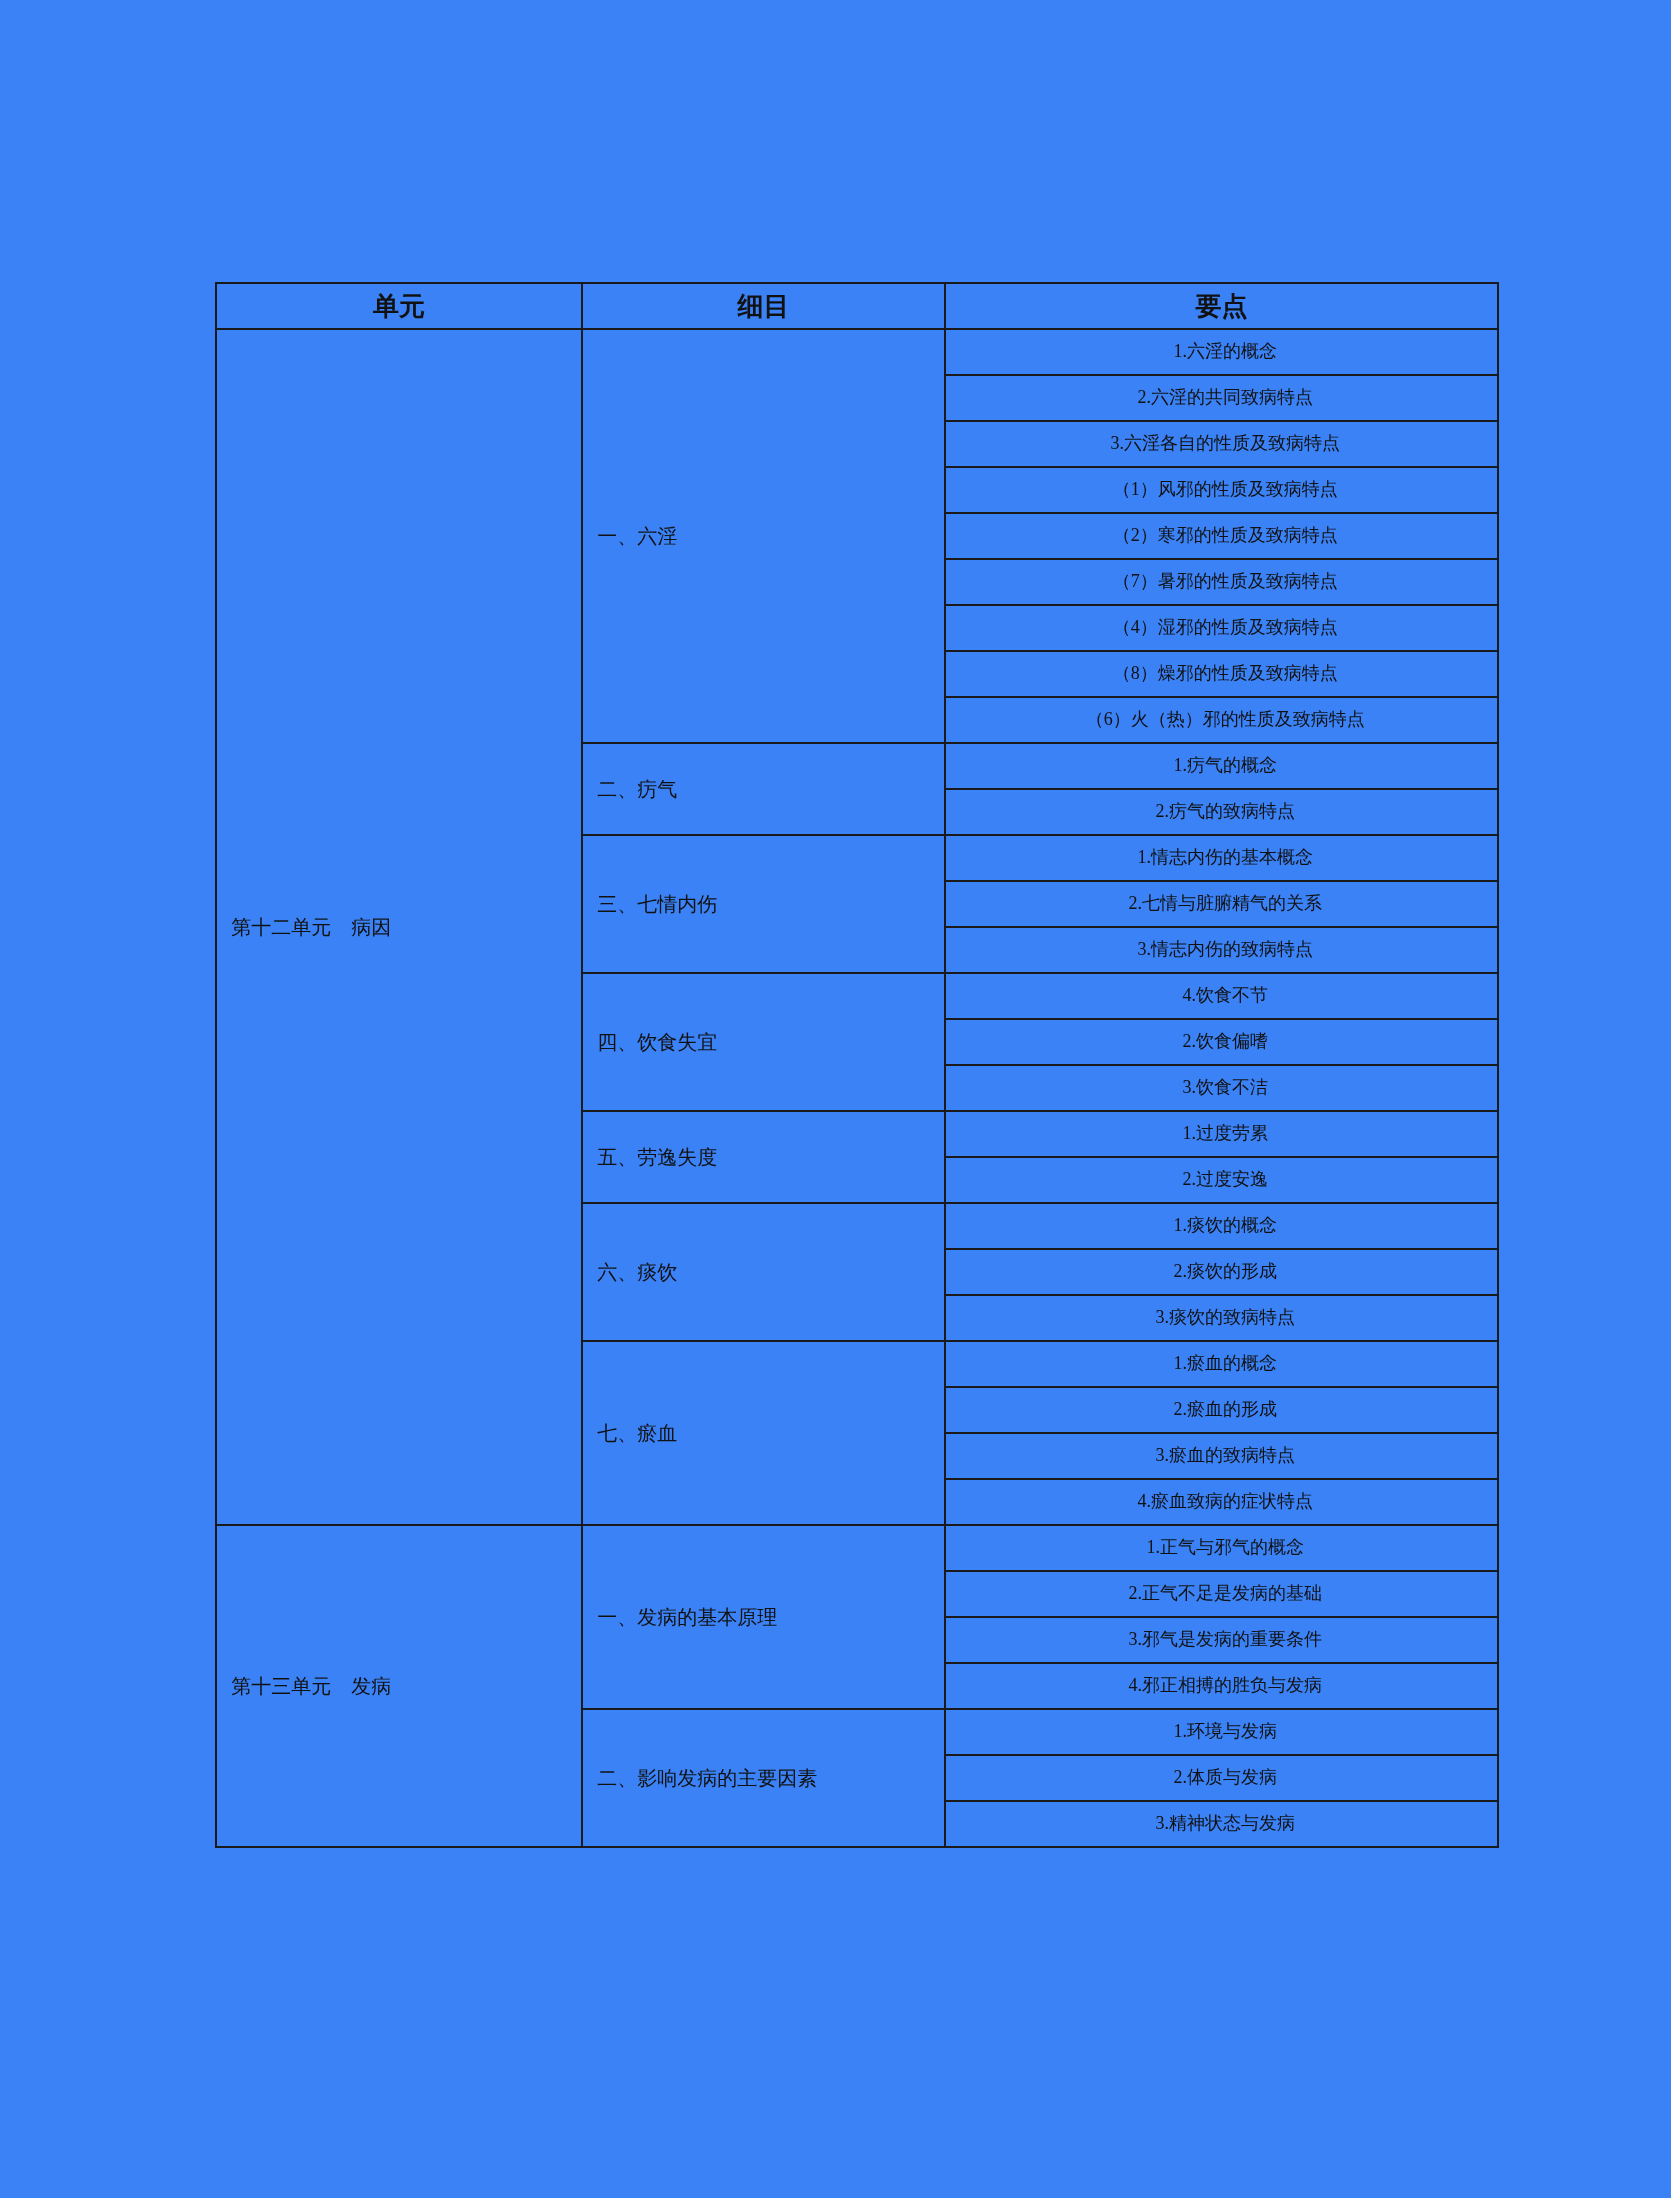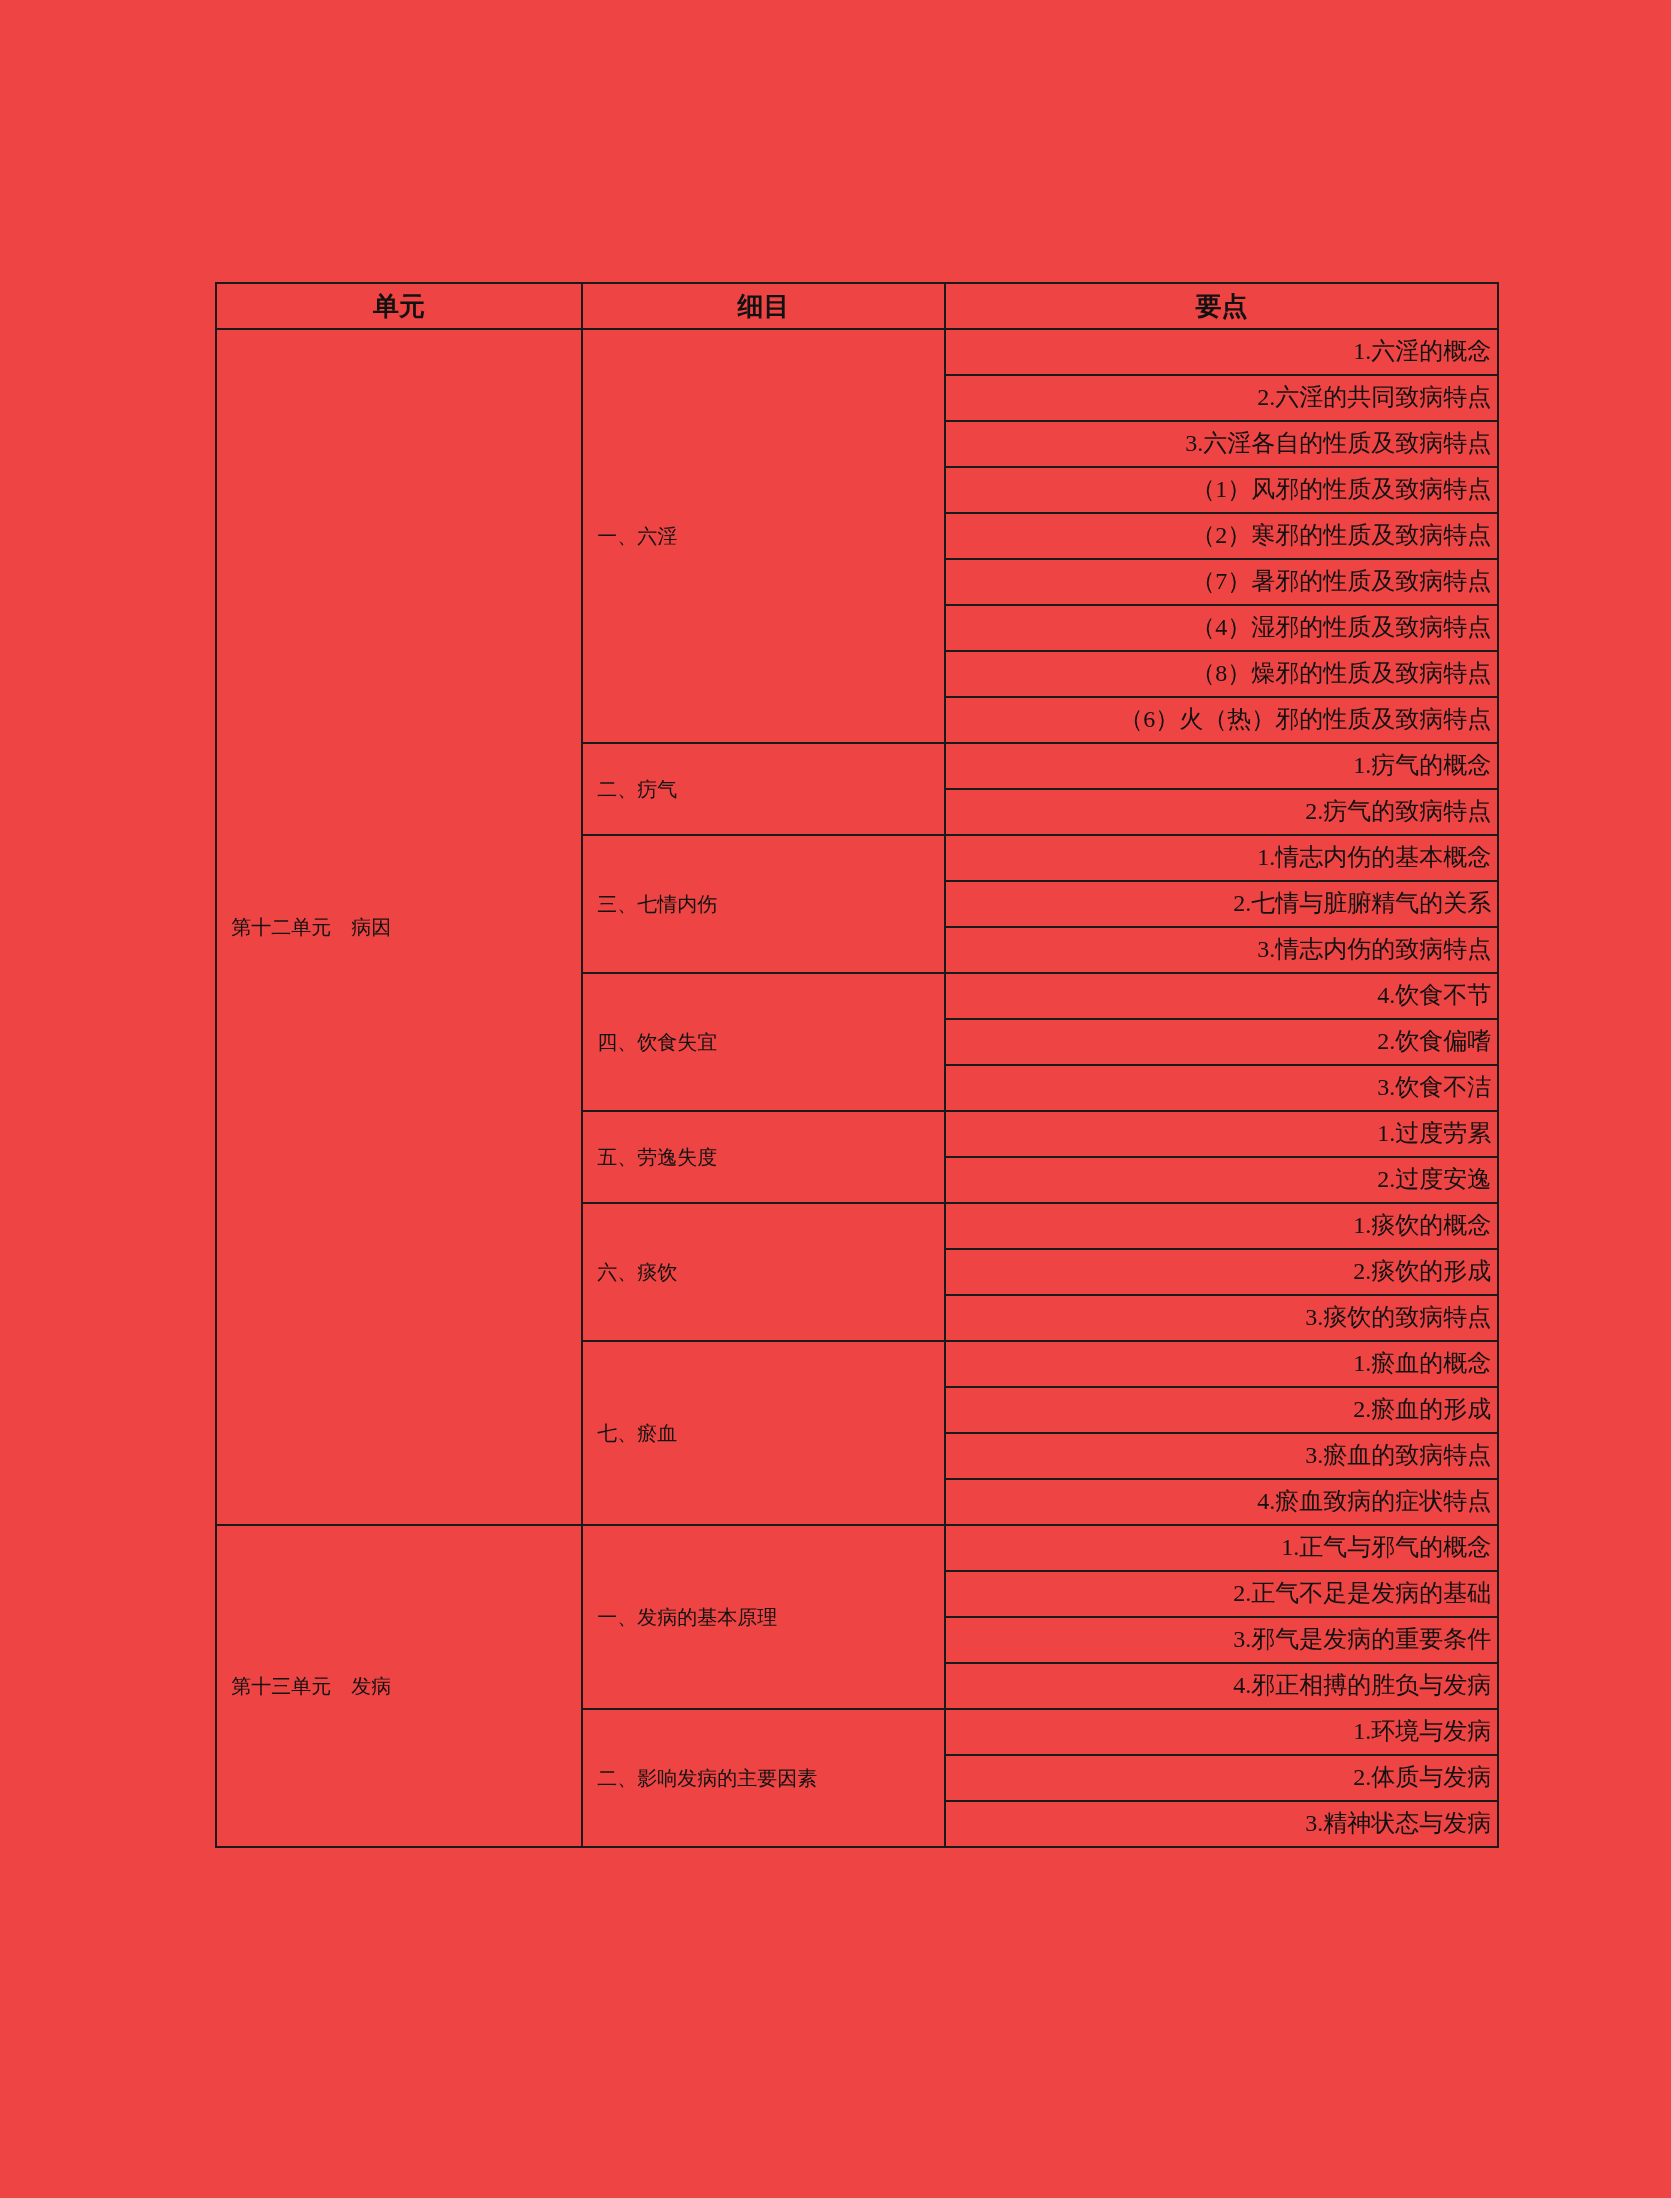--- a/index.html
+++ b/index.html
@@ -11,21 +11,21 @@
     position: relative;
     width: 1672px;
     height: 2199px;
     font-family: "Liberation Serif", "DejaVu Serif", serif;
     color: #111111;
   }
   .page {
     position: relative;
     width: 1672px;
     height: 2199px;
-    background: #ef4444;
+    background: #3b82f6;
     overflow: hidden;
   }
   table.syllabus {
     position: absolute;
     left: 215px;
     top: 282px;
     width: 1282px;
     border-collapse: collapse;
     table-layout: fixed;
   }
@@ -45,22 +45,22 @@
   td.unit-cell,
   td.detail-cell {
     font-size: 20px;
     text-align: left;
     vertical-align: middle;
     padding: 0 5.7px 0 14.3px;
     line-height: 1.35;
   }
   td.point-cell {
     height: 44px;
-    font-size: 24px;
-    text-align: right;
+    font-size: 18px;
+    text-align: center;
     vertical-align: middle;
     padding: 0 5.7px 0 13.4px;
     line-height: 1.3;
     margin-top: 45px;
   }
   .page-number {
     position: absolute;
     left: 0;
     right: 0;
     top: 2093px;

